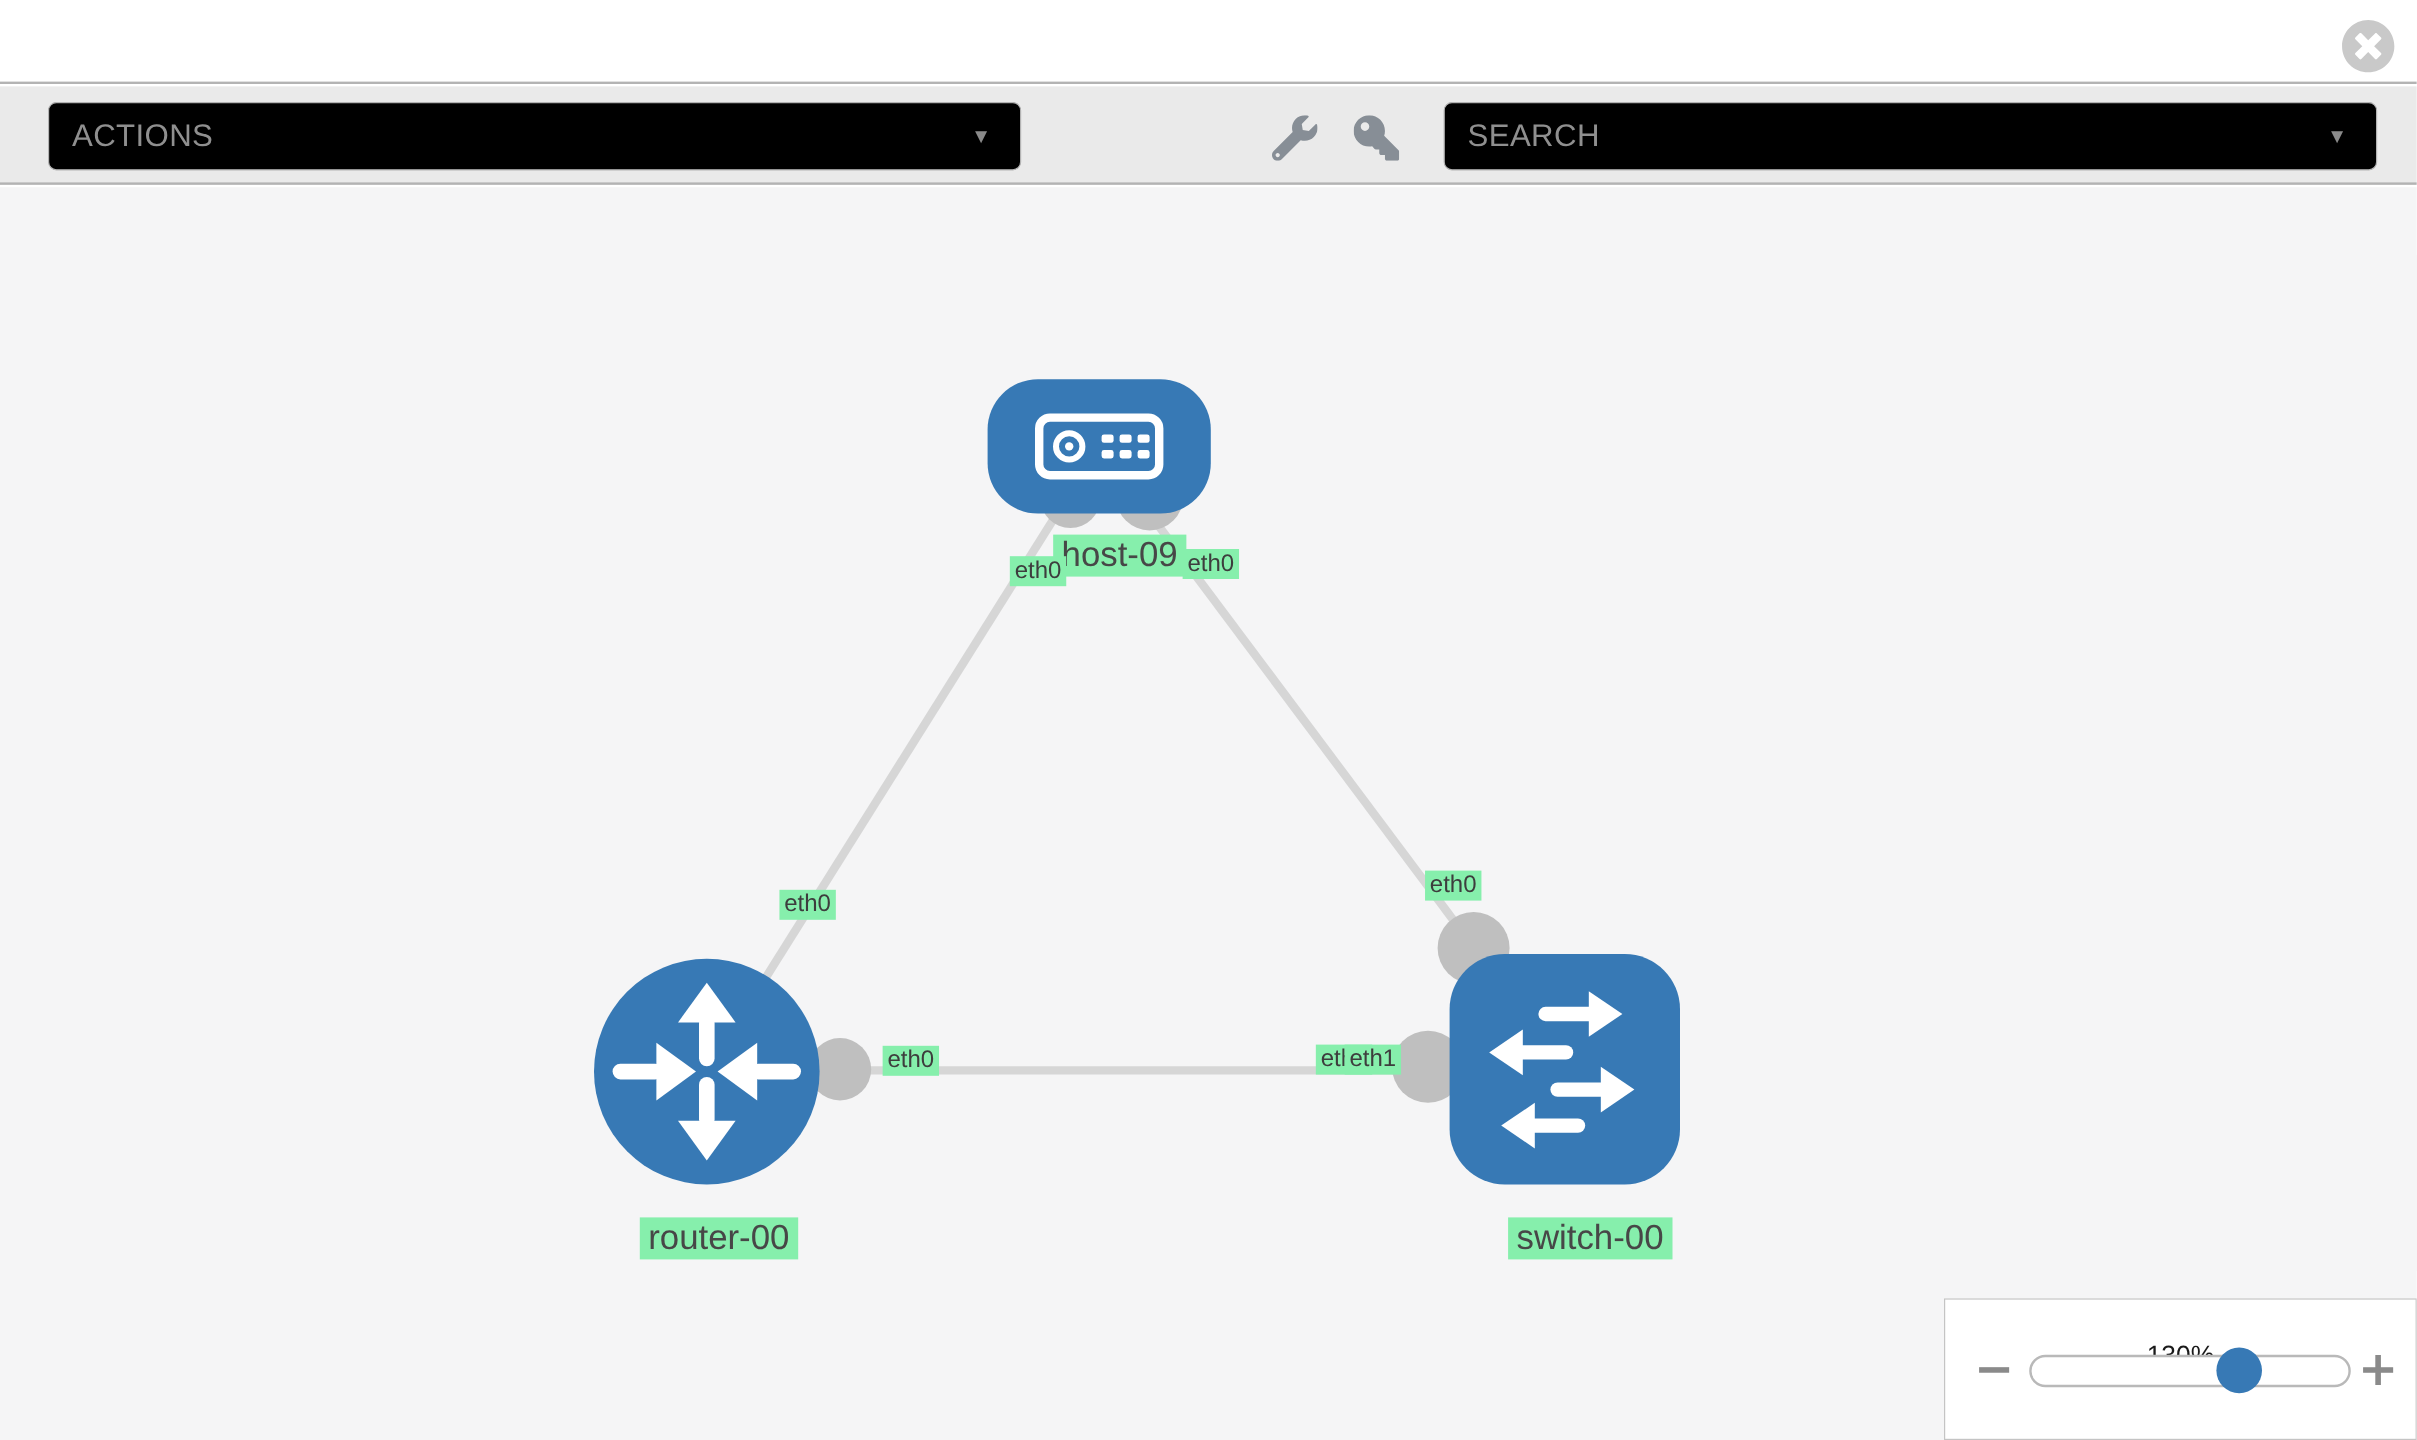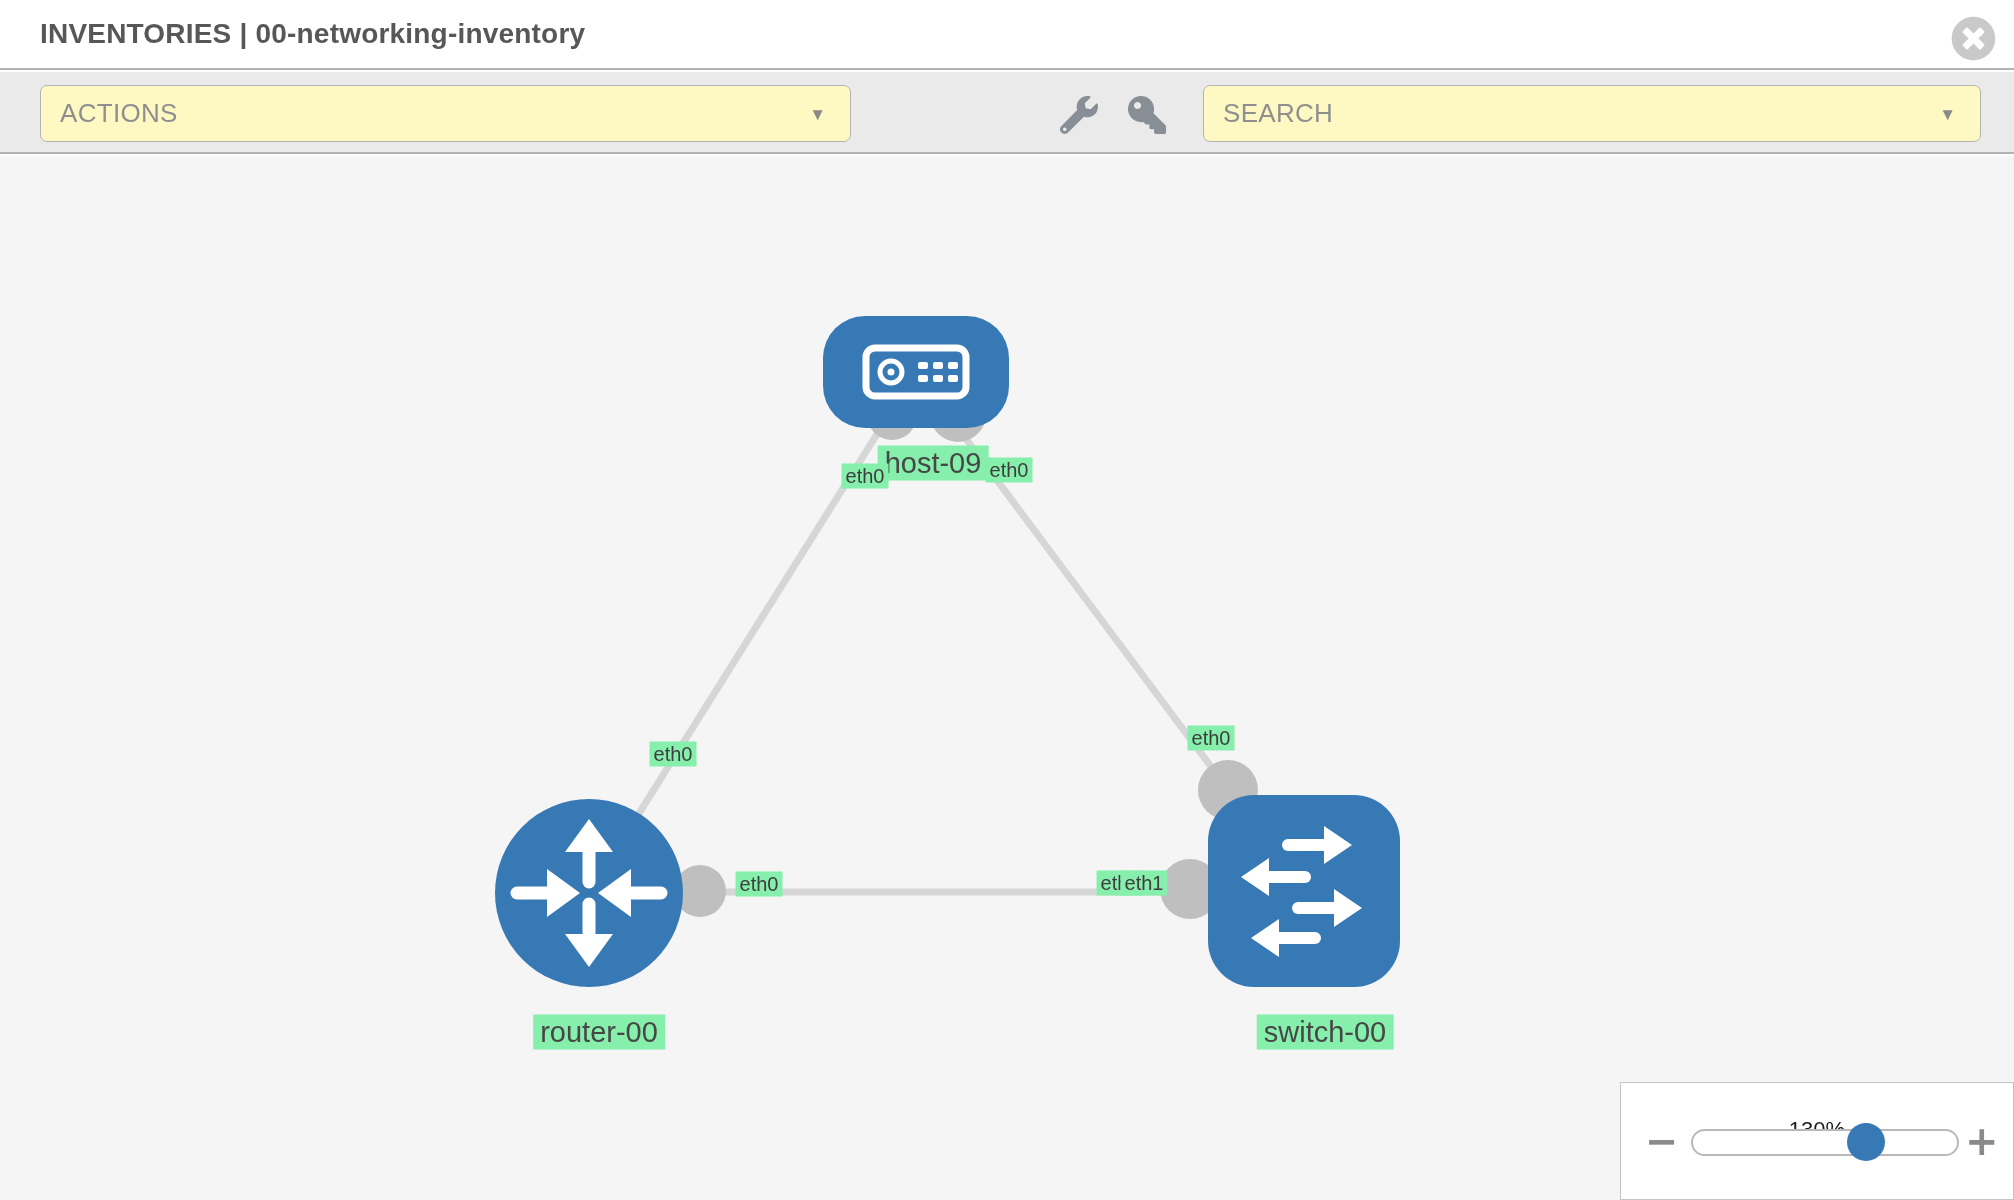--- a/index.html
+++ b/index.html
@@ -24,21 +24,21 @@
     cursor: pointer; border: none; background: transparent; padding: 0;
   }
 
   
   .toolbar {
     position: absolute; top: 72px; left: 0; width: 2014px; height: 82px;
     background: #eaeaea; border-bottom: 2px solid #b3b3b3;
   }
   .select-box {
     position: absolute; top: 13px; height: 57px;
-    background: #fef9c3; border: 1px solid #b3b3b3; border-radius: 7px;
+    background: #000000; border: 1px solid #b3b3b3; border-radius: 7px;
     display: flex; align-items: center; cursor: pointer;
   }
   .select-box .select-value {
     margin-left: 19px; font-size: 26px; color: #8f8f8f; letter-spacing: 0.3px;
   }
   .select-box .caret {
     position: absolute; right: 24px; top: 50%; transform: translateY(-50%);
     font-size: 17px; color: #8a8a8a; line-height: 1;
   }
   .actions-select { left: 40px; width: 811px; }
@@ -87,21 +87,20 @@
   }
   .zoom-thumb {
     position: absolute; top: -8px; left: 154px; width: 38px; height: 38px;
     border-radius: 50%; background: #3779b5; cursor: grab;
   }
 </style>
 </head>
 <body>
 
 <div class="header">
-  <div class="header-title">INVENTORIES | 00-networking-inventory</div>
   <button class="close-btn">
     <span>
       <svg viewBox="0 0 512 512" width="45" height="45">
         <path fill="#c9c9c9" d="M256 8C119 8 8 119 8 256s111 248 248 248 248-111 248-248S393 8 256 8zm121.6 313.1c4.7 4.7 4.7 12.3 0 17L338 377.6c-4.7 4.7-12.3 4.7-17 0L256 312l-65.1 65.6c-4.7 4.7-12.3 4.7-17 0L134.4 338c-4.7-4.7-4.7-12.3 0-17l65.6-65-65.6-65.1c-4.7-4.7-4.7-12.3 0-17l39.6-39.6c4.7-4.7 12.3-4.7 17 0l65 65.7 65.1-65.6c4.7-4.7 12.3-4.7 17 0l39.6 39.6c4.7 4.7 4.7 12.3 0 17L312 256l65.6 65.1z"></path>
       </svg>
     </span>
   </button>
 </div>
 
 <div class="toolbar">

